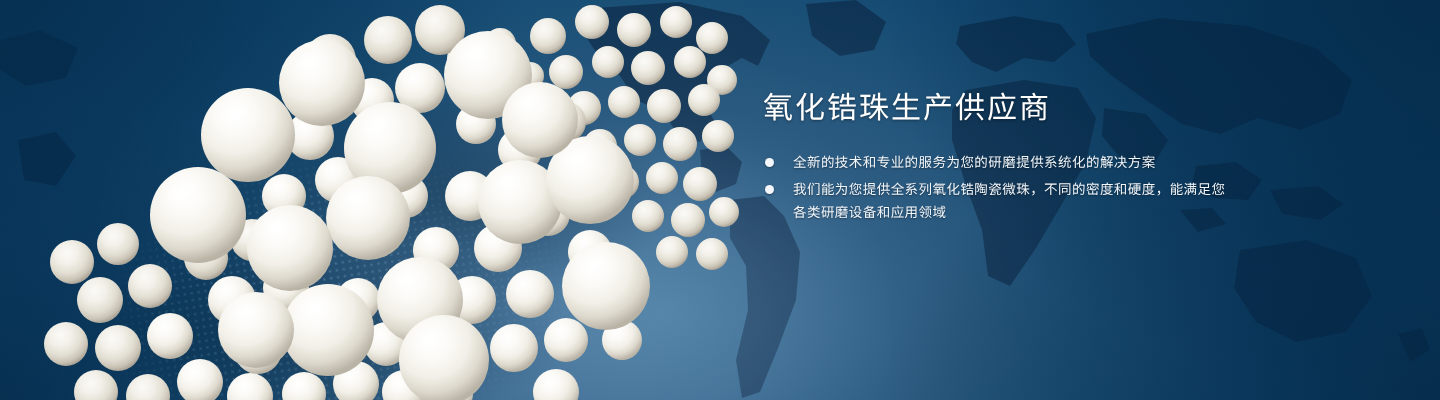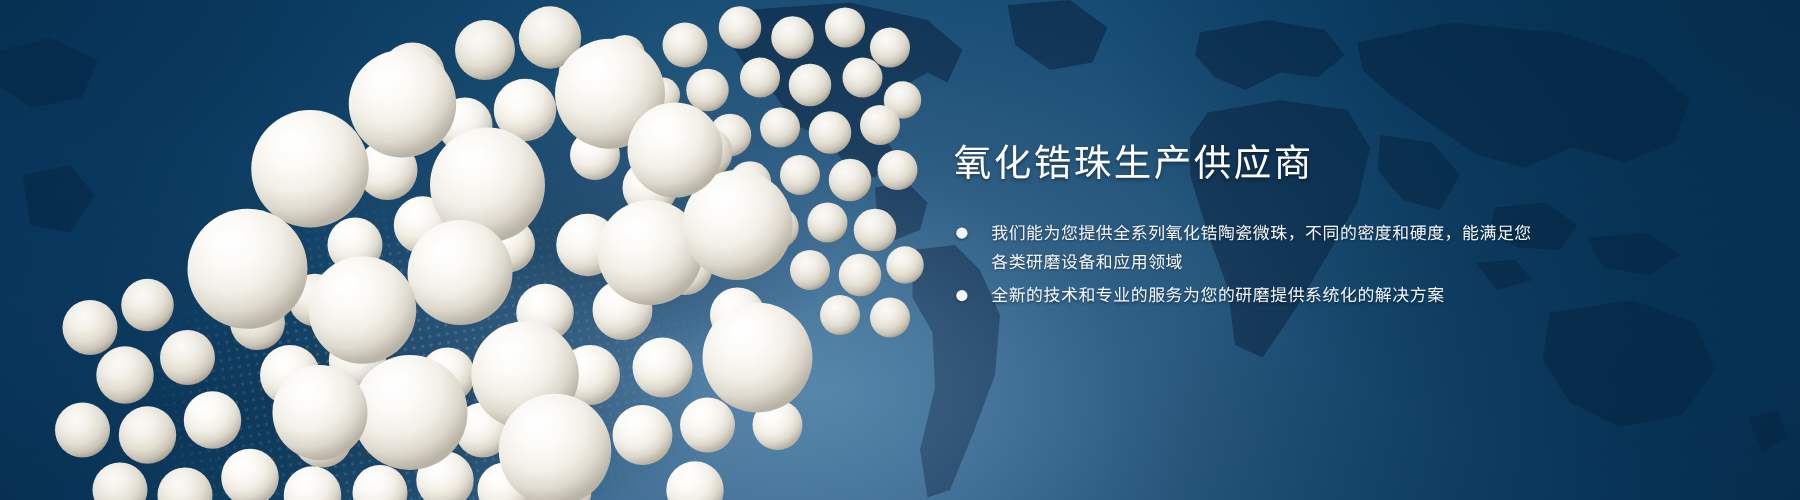--- a/index.html
+++ b/index.html
@@ -66,21 +66,21 @@
   .beads{
     position:absolute;
     left:0; top:0; width:740px; height:400px;
     pointer-events:none;
   }
   .beads svg{ display:block; width:740px; height:400px; }
 
   
   .copy{
     position:absolute;
-    left:763px; top:112px;
+    left:763px; top:88px;
     width:470px;
   }
   .headline{
     font-size:30px;
     line-height:40px;
     font-weight:400;
     color:#ffffff;
     letter-spacing:2.0px;
     text-shadow:0 1px 3px rgba(0,0,0,.40);
     white-space:nowrap;
@@ -312,25 +312,25 @@
   </div>
 
   <div class="copy">
 
     <h1 class="headline">氧化锆珠生产供应商</h1>
 
     <ul class="bullets">
 
       <li class="bullet">
         <span class="dot"></span>
+        <span class="bullet-text">全新的技术和专业的服务为您的研磨提供系统化的解决方案</span>
+      </li>
+
+      <li class="bullet">
+        <span class="dot"></span>
         <span class="bullet-text">我们能为您提供全系列氧化锆陶瓷微珠，不同的密度和硬度，能满足您各类研磨设备和应用领域</span>
       </li>
 
-      <li class="bullet">
-        <span class="dot"></span>
-        <span class="bullet-text">全新的技术和专业的服务为您的研磨提供系统化的解决方案</span>
-      </li>
-
 
     </ul>
   </div>
 
 </div>
 
 </body></html>

